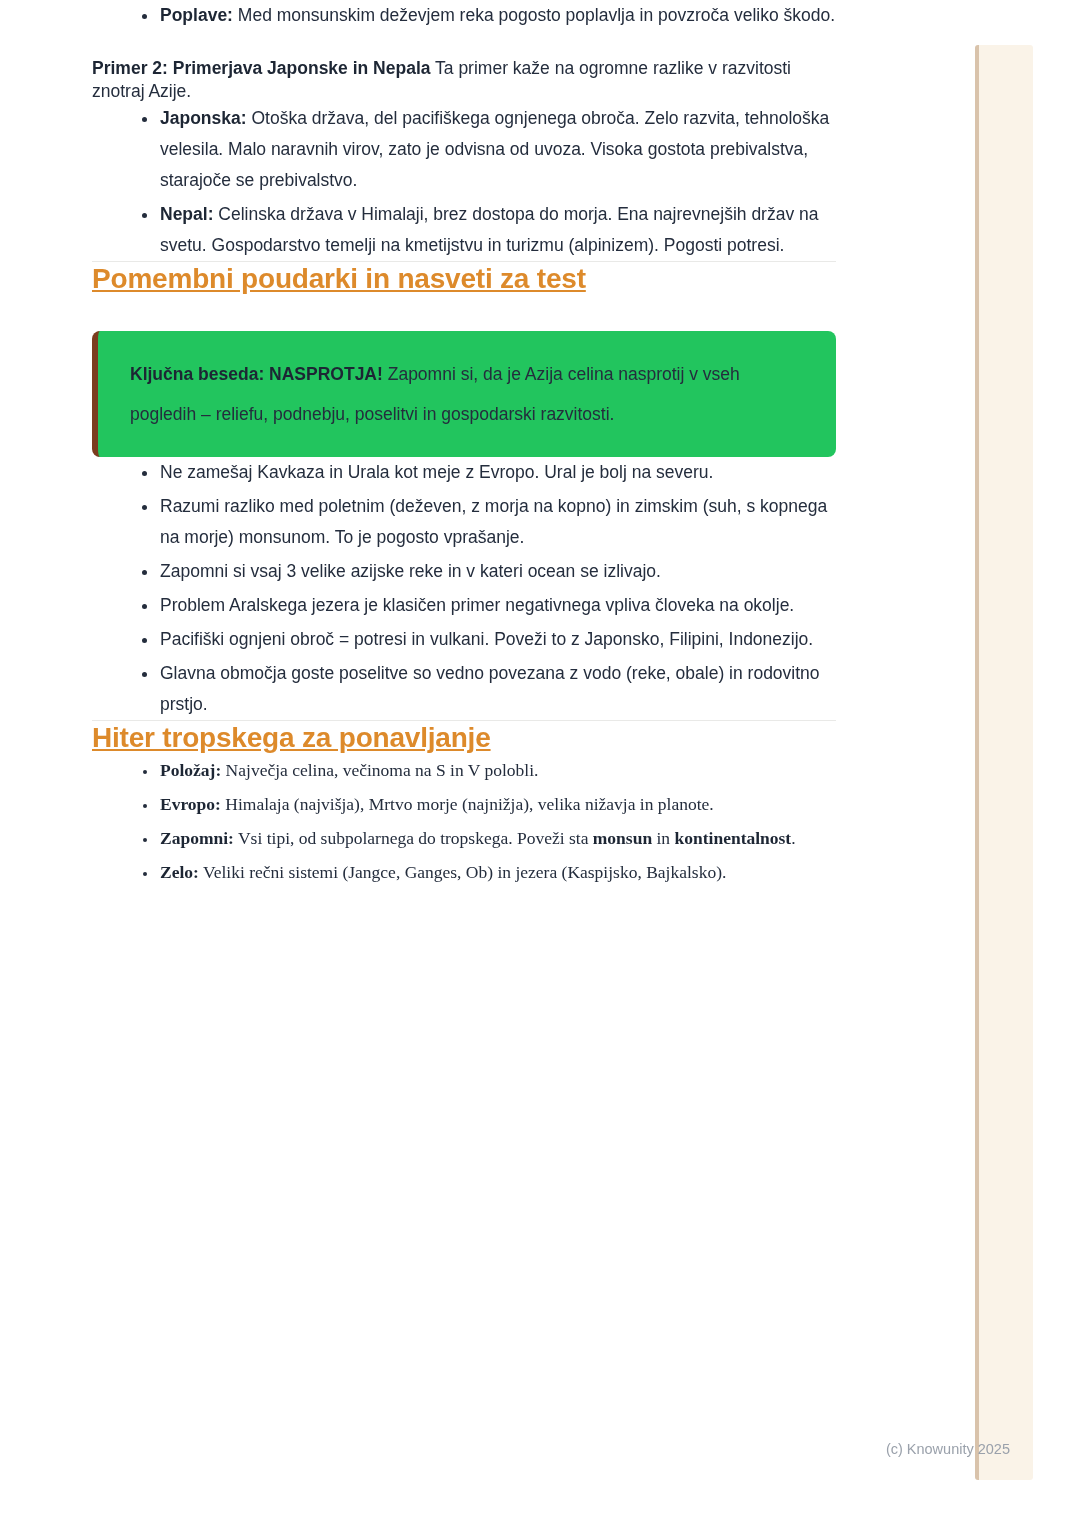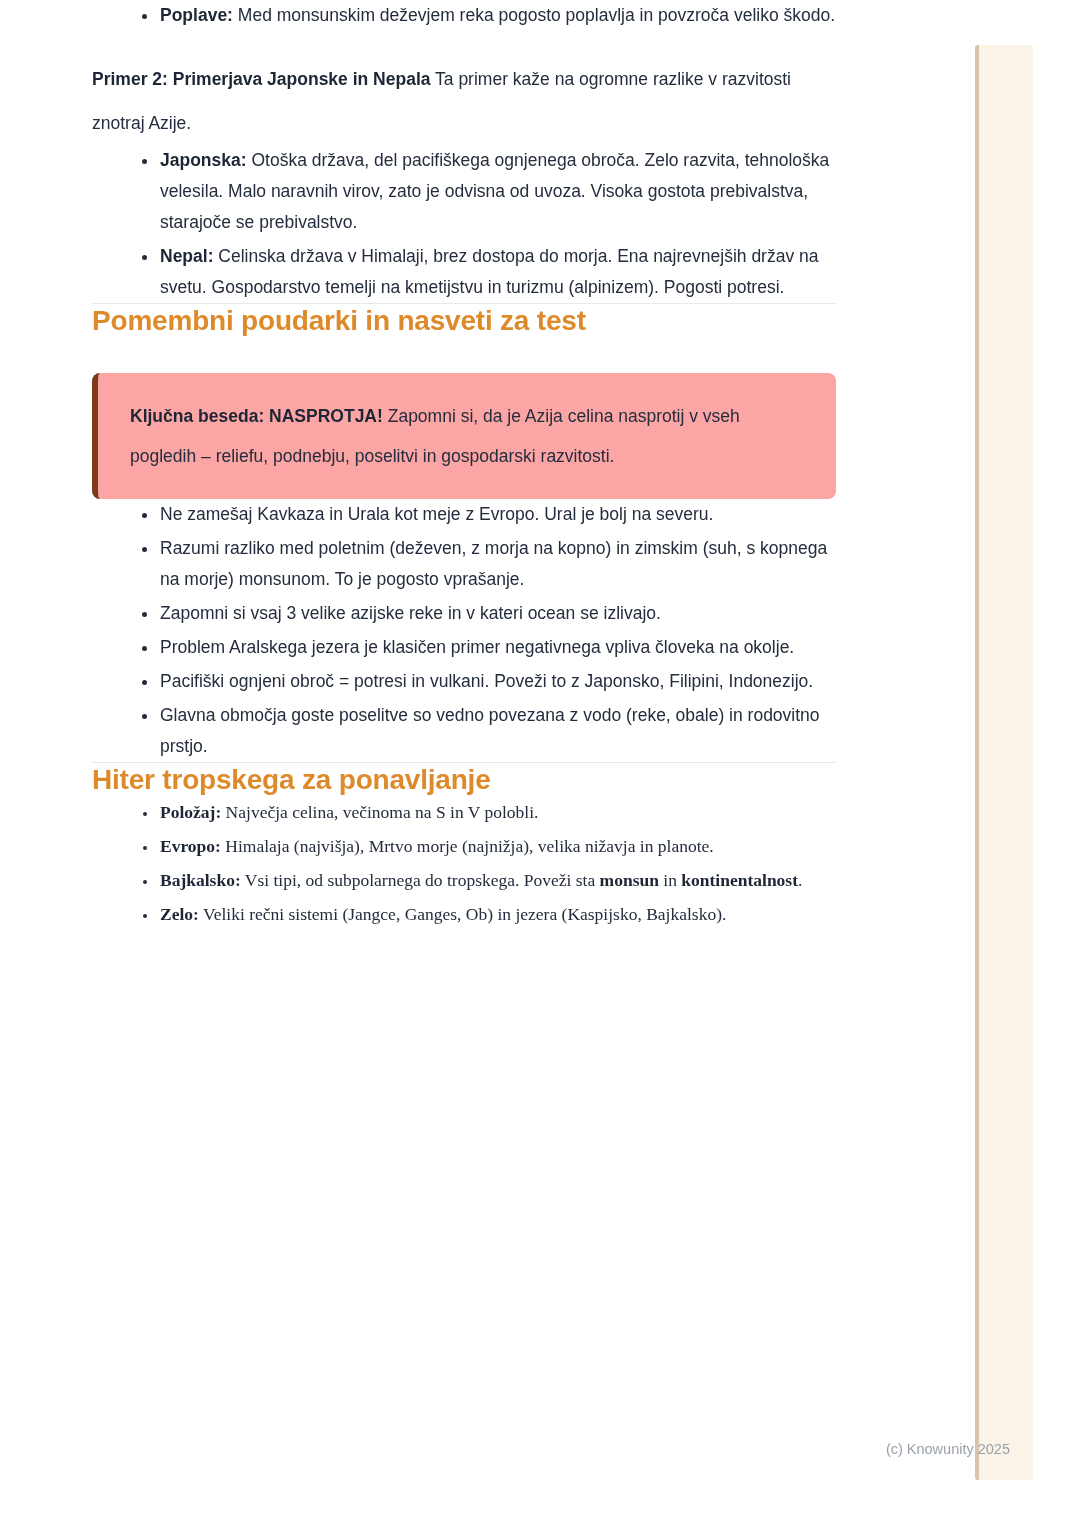--- a/index.html
+++ b/index.html
@@ -36,47 +36,48 @@
     padding-left: 2px;
   }
   ul.doc-list li::marker { color: #242d3d; font-size: 15px; }
   ul.doc-list li + li { margin-top: 3px; }
 
   .top-list { margin-top: 44px; }
 
   .primer-para {
     margin: 26px 0 0 0;
     font-size: 17.5px;
-    line-height: 44px;
+    line-height: 23px;
   }
 
   .compare-list { margin-top: 30px; }
 
   hr.divider {
     border: none;
     border-top: 1px solid #e9e9e7;
     margin: 0;
   }
   .divider-1 { margin-top: 33px; }
   .divider-2 { margin-top: 36px; }
 
   h2.section-heading {
     margin: 0;
     font-size: 28px;
     line-height: 34px;
     font-weight: 700;
     color: #dd8a2b;
     letter-spacing: -0.2px;
+    text-decoration: underline;
   }
   .heading-1 { margin-top: 37px; }
   .heading-2 { margin-top: 40px; }
 
   .callout {
     margin-top: 35px;
-    background: #fca5a5;
+    background: #22c55e;
     border-left: 6px solid #7b3c1e;
     border-radius: 8px;
     padding: 23px 34px 23px 32px;
     font-size: 17.5px;
     line-height: 40px;
   }
 
   .tips-list { margin-top: 35px; }
   .summary-list { margin-top: 28px; font-family: Liberation Serif, serif; }
 
@@ -137,19 +138,19 @@
     <li>Glavna območja goste poselitve so vedno povezana z vodo (reke, obale) in rodovitno prstjo.</li>
   </ul>
 
   <hr class="divider divider-2">
 
   <h2 class="section-heading heading-2">Hiter tropskega za ponavljanje</h2>
 
   <ul class="doc-list summary-list">
     <li><strong>Položaj:</strong> <span>Največja celina, večinoma na S in V polobli.</span></li>
     <li><strong>Evropo:</strong> <span>Himalaja (najvišja), Mrtvo morje (najnižja), velika nižavja in planote.</span></li>
-    <li><strong>Bajkalsko:</strong> <span>Vsi tipi, od subpolarnega do tropskega. Poveži sta </span><strong>monsun</strong><span> in </span><strong>kontinentalnost</strong><span>.</span></li>
+    <li><strong>Zapomni:</strong> <span>Vsi tipi, od subpolarnega do tropskega. Poveži sta </span><strong>monsun</strong><span> in </span><strong>kontinentalnost</strong><span>.</span></li>
     <li><strong>Zelo:</strong> <span>Veliki rečni sistemi (Jangce, Ganges, Ob) in jezera (Kaspijsko, Bajkalsko).</span></li>
   </ul>
 
 </div>
 
 <div class="watermark">(c) Knowunity 2025</div>
 
 </body></html>

